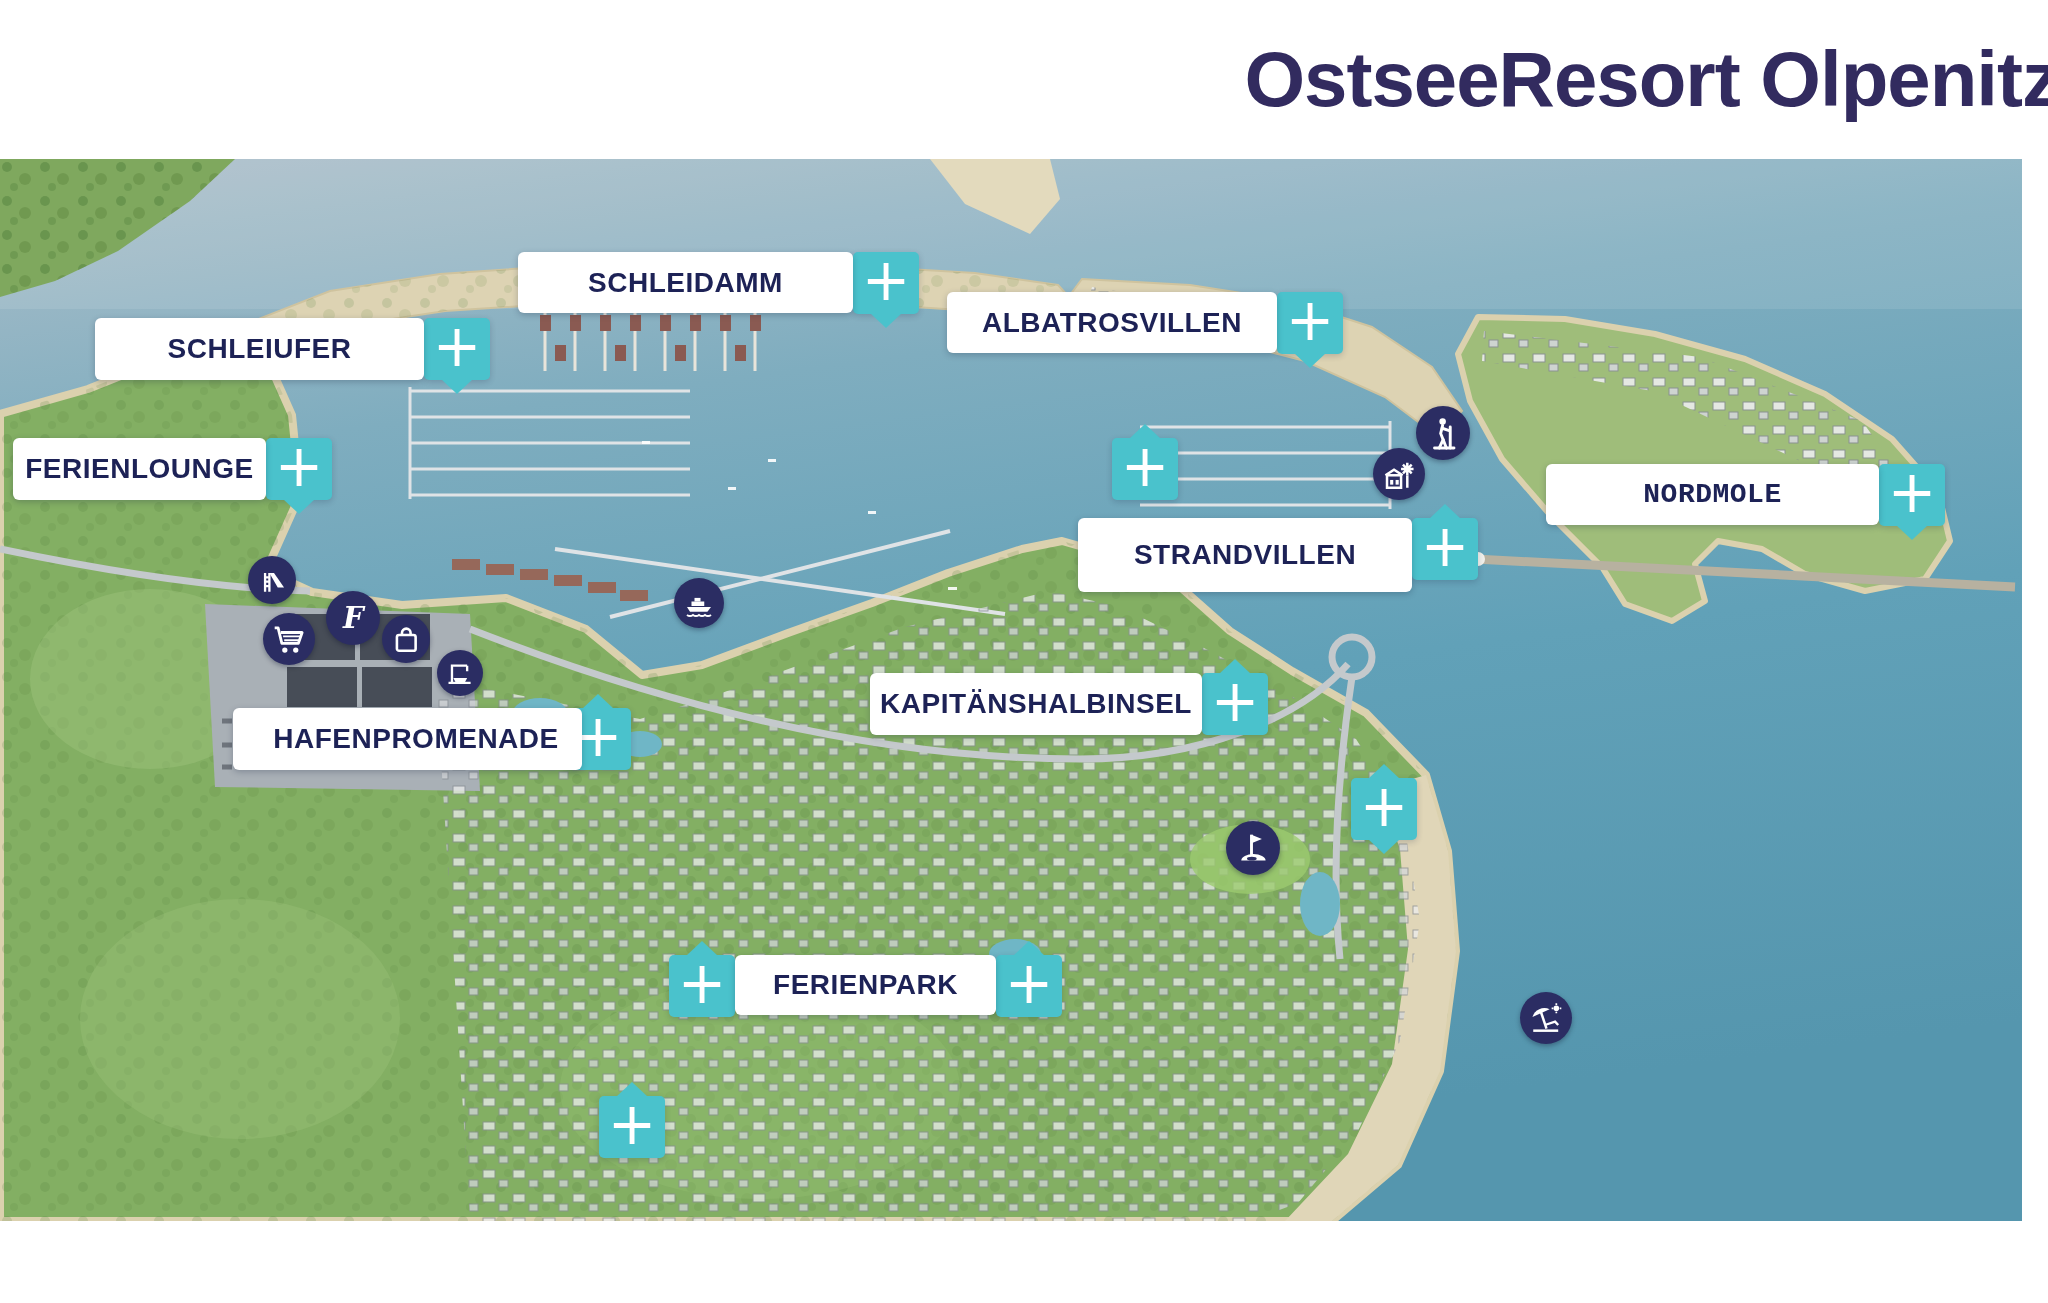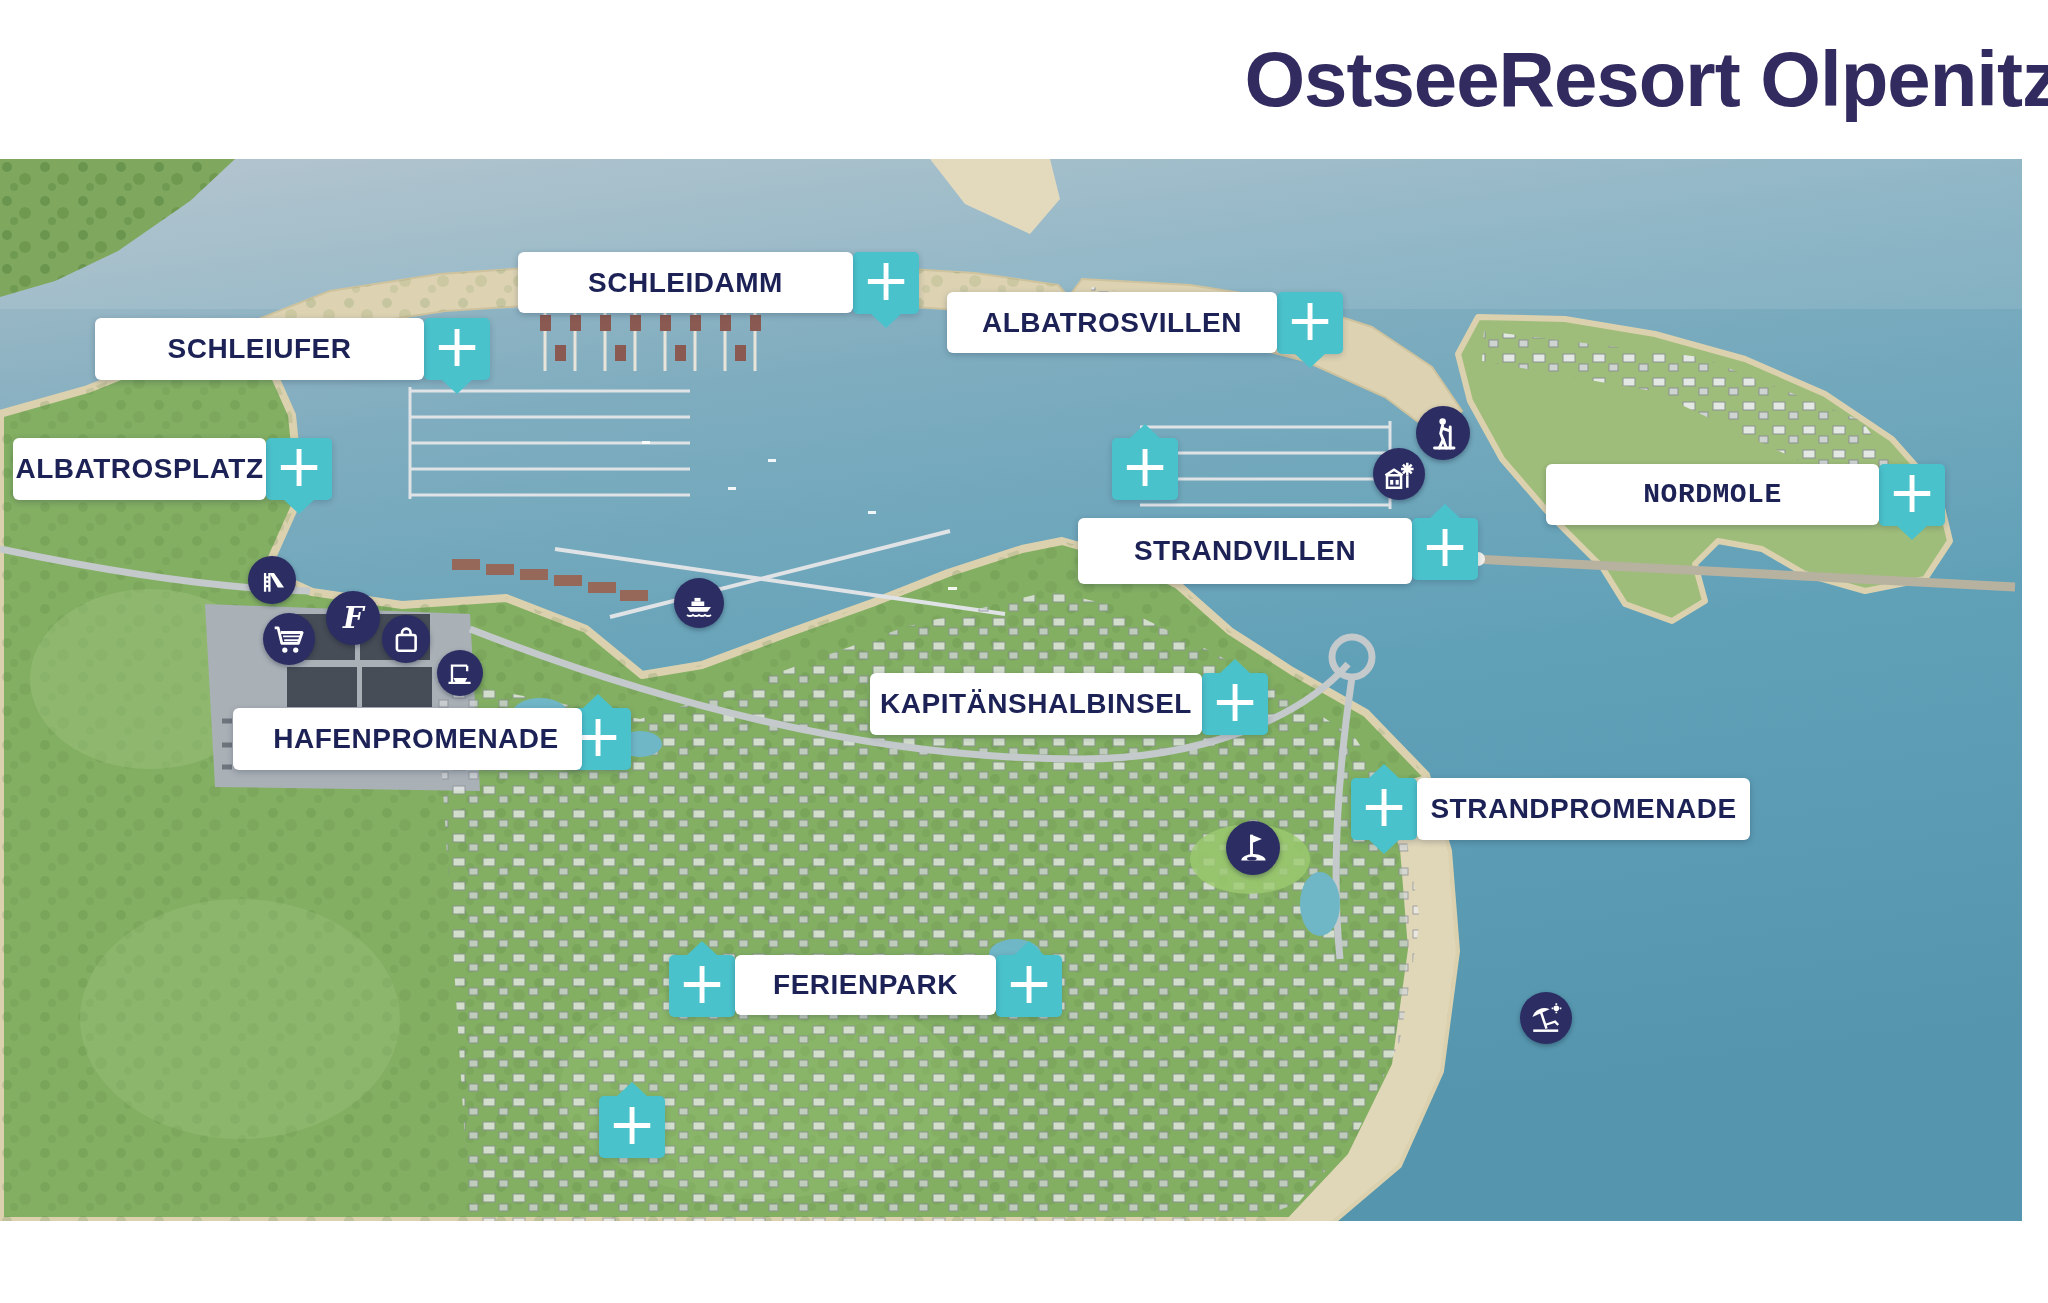--- a/index.html
+++ b/index.html
@@ -203,50 +203,49 @@
       <div class="label-box" style="left: 95px; top: 318px; width: 329px; height: 62px;">SCHLEIUFER</div>
       <div class="plus-btn" style="left: 424px; top: 318px;">
         <span class="plus-glyph">+</span>
         <span class="tail tail-down"></span>
       </div>
       <div class="label-box" style="left: 947px; top: 292px; width: 330px; height: 61px;">ALBATROSVILLEN</div>
       <div class="plus-btn" style="left: 1277px; top: 292px;">
         <span class="plus-glyph">+</span>
         <span class="tail tail-down"></span>
       </div>
-      <div class="label-box" style="left: 13px; top: 438px; width: 253px; height: 62px;">ALBATROSPLATZ</div>
+      <div class="label-box" style="left: 13px; top: 438px; width: 253px; height: 62px;">FERIENLOUNGE</div>
       <div class="plus-btn" style="left: 266px; top: 438px;">
         <span class="plus-glyph">+</span>
         <span class="tail tail-down"></span>
       </div>
       <div class="plus-btn" style="left: 1112px; top: 438px;">
         <span class="plus-glyph">+</span>
         <span class="tail tail-up"></span>
       </div>
       <div class="label-box" style="left: 1546px; top: 464px; width: 333px; height: 61px; font-family: Liberation Mono, monospace;">NORDMOLE</div>
       <div class="plus-btn" style="left: 1879px; top: 464px;">
         <span class="plus-glyph">+</span>
         <span class="tail tail-down"></span>
       </div>
-      <div class="label-box" style="left: 1078px; top: 518px; width: 334px; height: 66px;">STRANDVILLEN</div>
+      <div class="label-box" style="left: 1078px; top: 518px; width: 334px; height: 74px;">STRANDVILLEN</div>
       <div class="plus-btn" style="left: 1412px; top: 518px;">
         <span class="plus-glyph">+</span>
         <span class="tail tail-up"></span>
       </div>
       <div class="label-box" style="left: 870px; top: 673px; width: 332px; height: 62px;">KAPITÄNSHALBINSEL</div>
       <div class="plus-btn" style="left: 1202px; top: 673px;">
         <span class="plus-glyph">+</span>
         <span class="tail tail-up"></span>
       </div>
       <div class="label-box" style="left: 233px; top: 708px; width: 332px; height: 62px; padding-left: 17px;">HAFENPROMENADE</div>
       <div class="plus-btn" style="left: 565px; top: 708px;">
         <span class="plus-glyph">+</span>
         <span class="tail tail-up"></span>
       </div>
-      <div class="label-box" style="left: 1417px; top: 778px; width: 333px; height: 62px;">STRANDPROMENADE</div>
       <div class="plus-btn" style="left: 1351px; top: 778px;">
         <span class="plus-glyph">+</span>
         <span class="tail tail-up"></span>
         <span class="tail tail-down"></span>
       </div>
       <div class="label-box" style="left: 735px; top: 955px; width: 261px; height: 60px;">FERIENPARK</div>
       <div class="plus-btn" style="left: 669px; top: 955px;">
         <span class="plus-glyph">+</span>
         <span class="tail tail-up"></span>
       </div>

